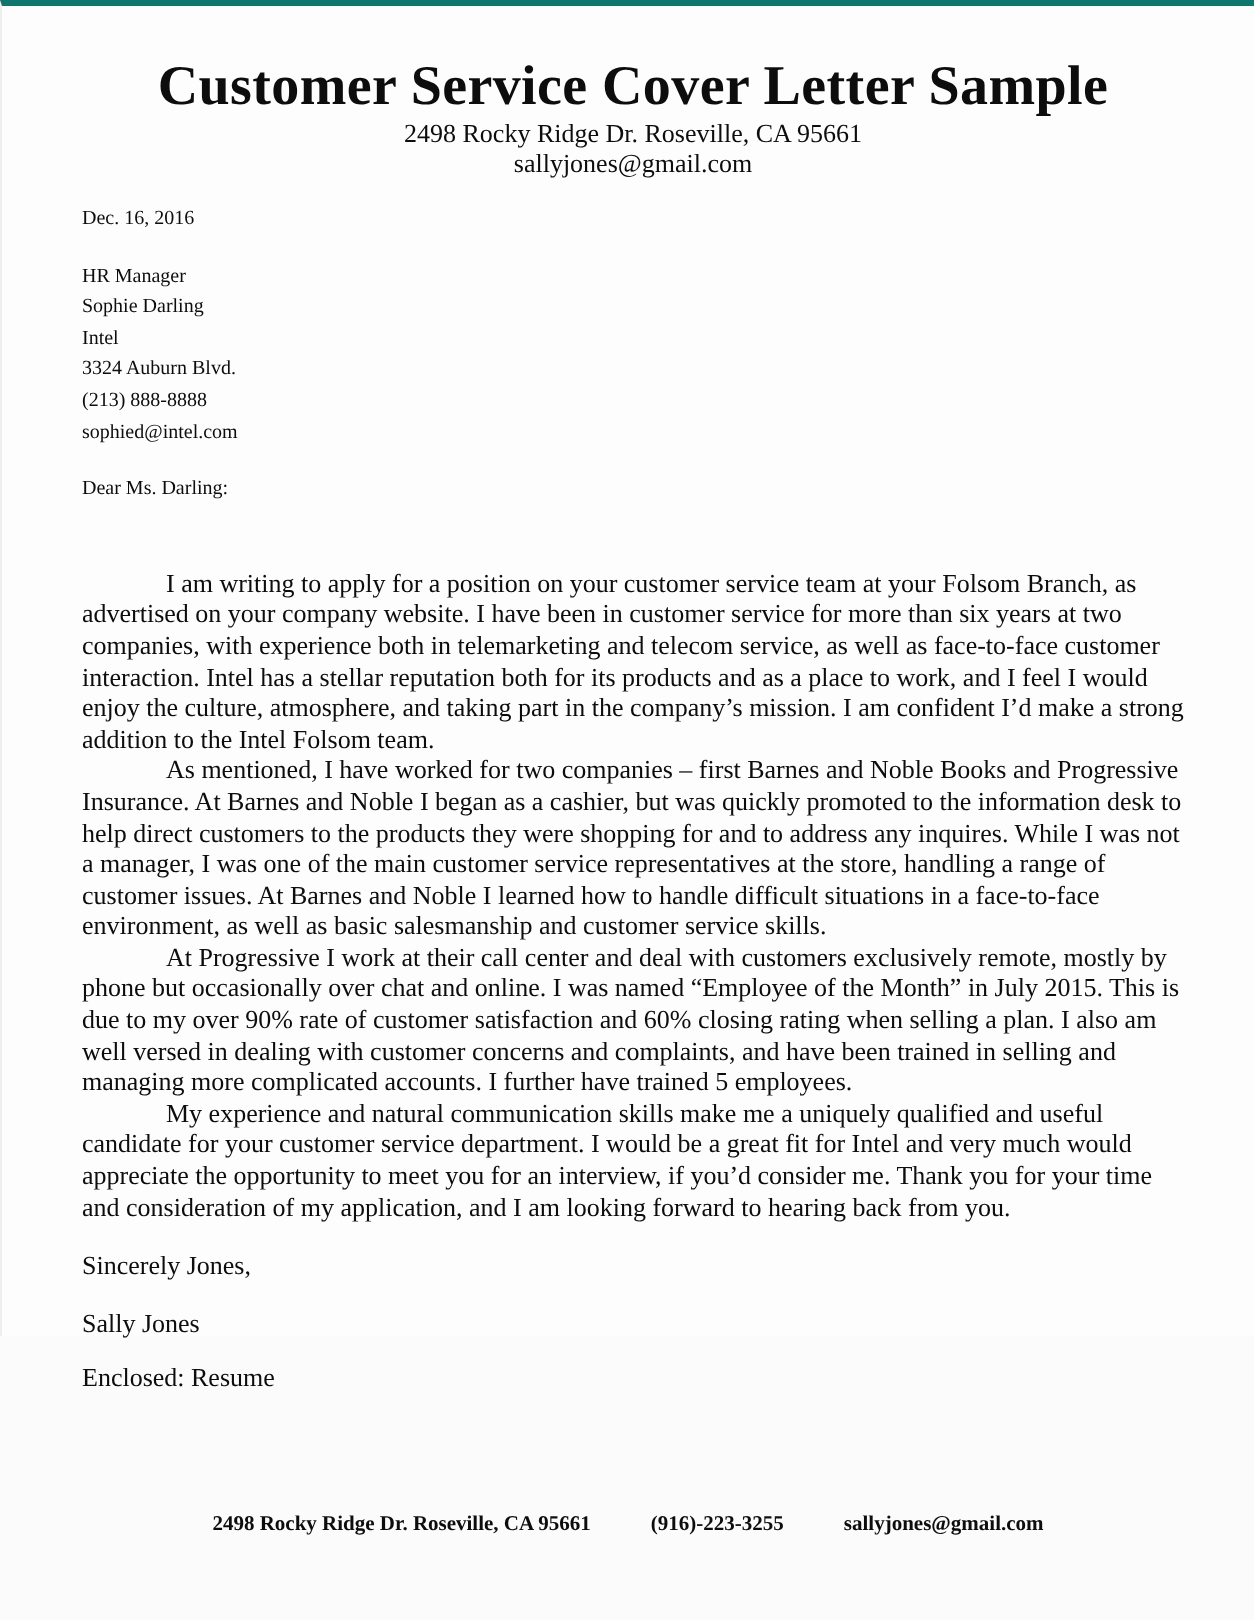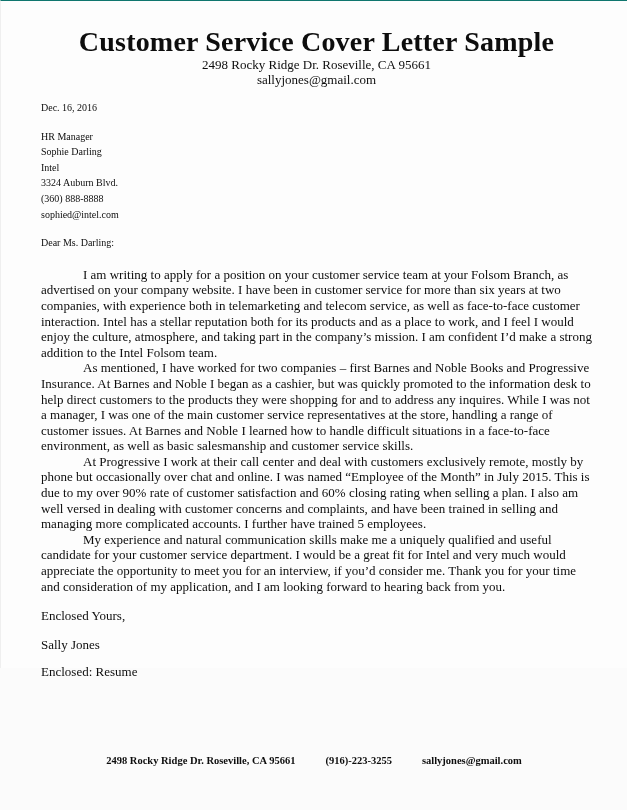--- a/index.html
+++ b/index.html
@@ -8,21 +8,21 @@
     background: #fbfbfb;
     font-family: "Liberation Serif", "DejaVu Serif", serif;
     color: #0d0d0d;
     overflow: hidden;
   }
   .page {
     position: relative;
     width: 627px; height: 668px;
     box-sizing: border-box;
     background: #fdfdfd;
-    border-top: 1px solid #0f766e;
+    border-top: 3px solid #0f766e;
     border-left: 1px solid #efefef;
     padding: 26px 35px 0 40px;
   }
   .letterhead { text-align: center; }
   .letter-title {
     margin: 0;
     font-size: 28px;
     line-height: 30px;
     font-weight: bold;
     letter-spacing: 0.2px;
@@ -34,21 +34,21 @@
   }
   .block { margin: 13px 0 0 0; }
   .line { font-size: 10px; line-height: 15.6px; }
   .body-par {
     margin: 0;
     font-size: 13px;
     line-height: 15.6px;
     text-indent: 42px;
     text-align: left;
   }
-  .body-start { margin-top: 16px; }
+  .body-start { margin-top: 31px; }
   .sig-line { margin: 12px 0 0 0; font-size: 13px; line-height: 15.6px; }
   .closing-gap { margin-top: 14px; }
   .footer {
     position: absolute;
     left: 0; right: 0;
     top: 753px;
     display: flex;
     justify-content: center;
     gap: 30px;
     font-size: 10.5px;
@@ -67,35 +67,35 @@
     <div class="contact-line">sallyjones@gmail.com</div>
   </div>
 
   <div class="block line">Dec. 16, 2016</div>
 
   <div class="block">
     <div class="line">HR Manager</div>
     <div class="line">Sophie Darling</div>
     <div class="line">Intel</div>
     <div class="line">3324 Auburn Blvd.</div>
-    <div class="line">(360) 888-8888</div>
+    <div class="line">(213) 888-8888</div>
     <div class="line">sophied@intel.com</div>
   </div>
 
 
   <div class="block line">Dear Ms. Darling:</div>
 
   <div>
     <p class="body-par body-start">I am writing to apply for a position on your customer service team at your Folsom Branch, as advertised on your company website. I have been in customer service for more than six years at two companies, with experience both in telemarketing and telecom service, as well as face-to-face customer interaction. Intel has a stellar reputation both for its products and as a place to work, and I feel I would enjoy the culture, atmosphere, and taking part in the company’s mission. I am confident I’d make a strong addition to the Intel Folsom team.</p>
     <p class="body-par">As mentioned, I have worked for two companies – first Barnes and Noble Books and Progressive Insurance. At Barnes and Noble I began as a cashier, but was quickly promoted to the information desk to help direct customers to the products they were shopping for and to address any inquires. While I was not a manager, I was one of the main customer service representatives at the store, handling a range of customer issues. At Barnes and Noble I learned how to handle difficult situations in a face-to-face environment, as well as basic salesmanship and customer service skills.</p>
     <p class="body-par">At Progressive I work at their call center and deal with customers exclusively remote, mostly by phone but occasionally over chat and online. I was named “Employee of the Month” in July 2015. This is due to my over 90% rate of customer satisfaction and 60% closing rating when selling a plan. I also am well versed in dealing with customer concerns and complaints, and have been trained in selling and managing more complicated accounts. I further have trained 5 employees.</p>
     <p class="body-par">My experience and natural communication skills make me a uniquely qualified and useful candidate for your customer service department. I would be a great fit for Intel and very much would appreciate the opportunity to meet you for an interview, if you’d consider me. Thank you for your time and consideration of my application, and I am looking forward to hearing back from you.</p>
   </div>
 
-  <div class="sig-line closing-gap">Enclosed Yours,</div>
+  <div class="sig-line closing-gap">Sincerely Jones,</div>
   <div class="sig-line" style="margin-top:13px">Sally Jones</div>
   <div class="sig-line" style="">Enclosed: Resume</div>
 
   <div class="footer">
     <span>2498 Rocky Ridge Dr. Roseville, CA 95661</span>
     <span>(916)-223-3255</span>
     <span>sallyjones@gmail.com</span>
   </div>
 
 </div>

